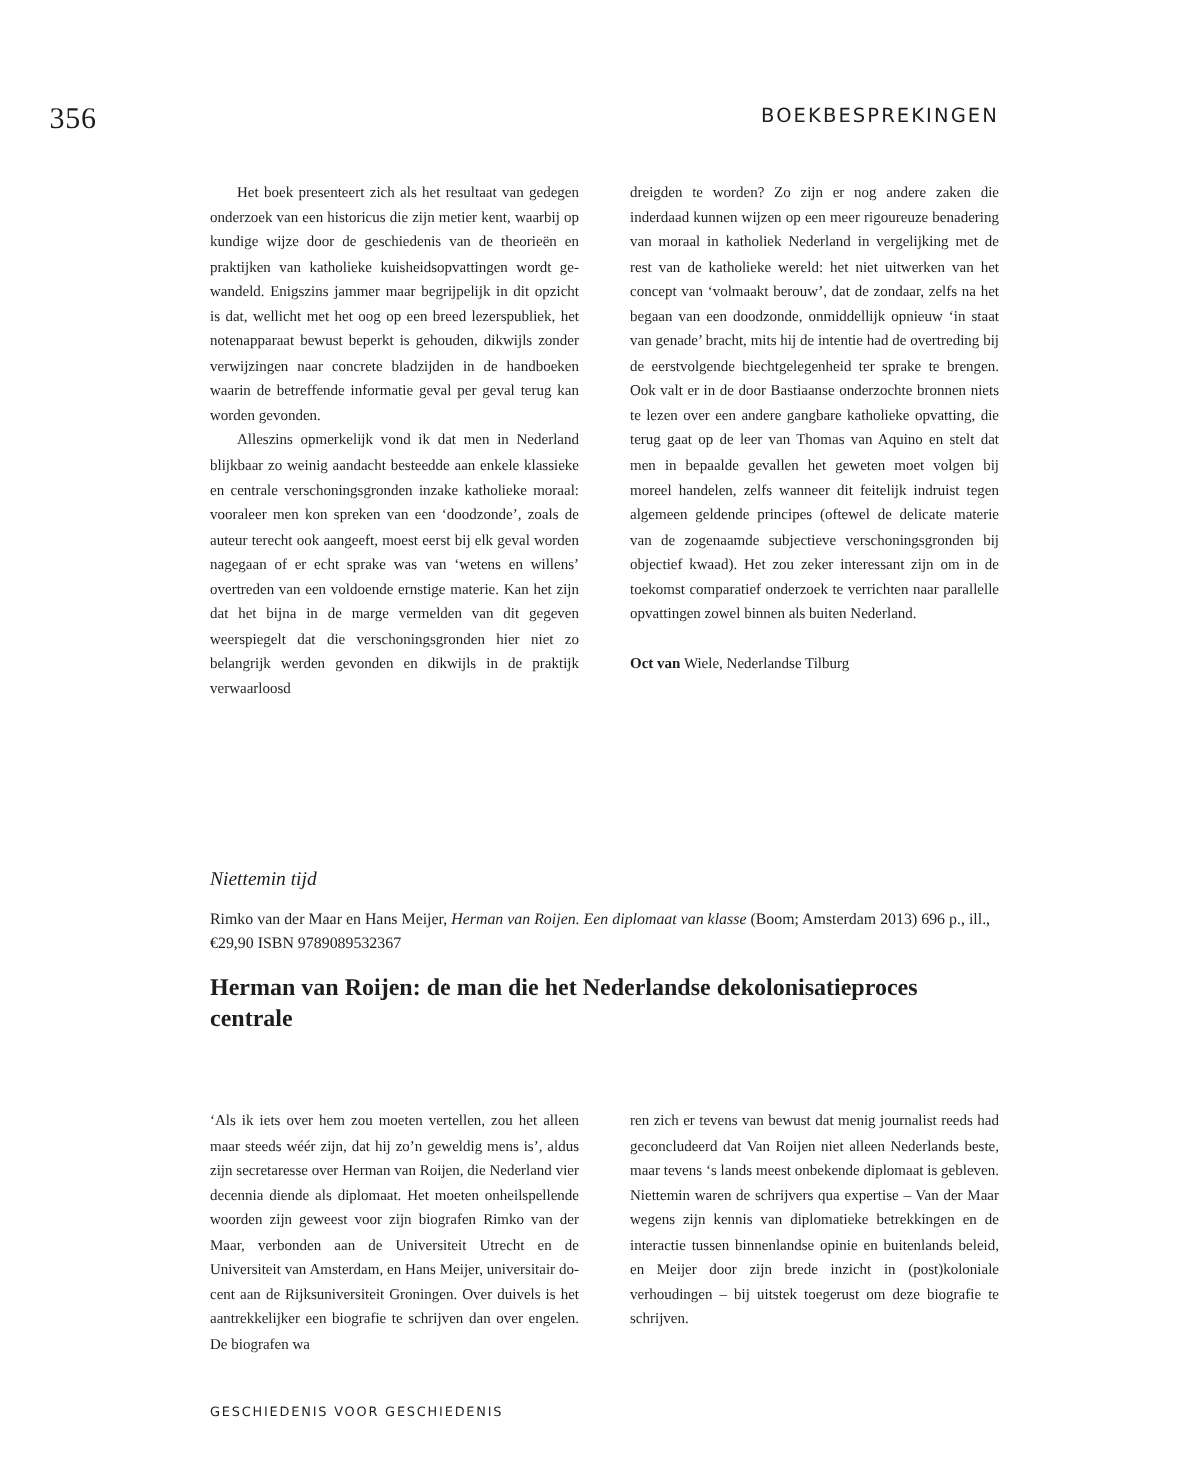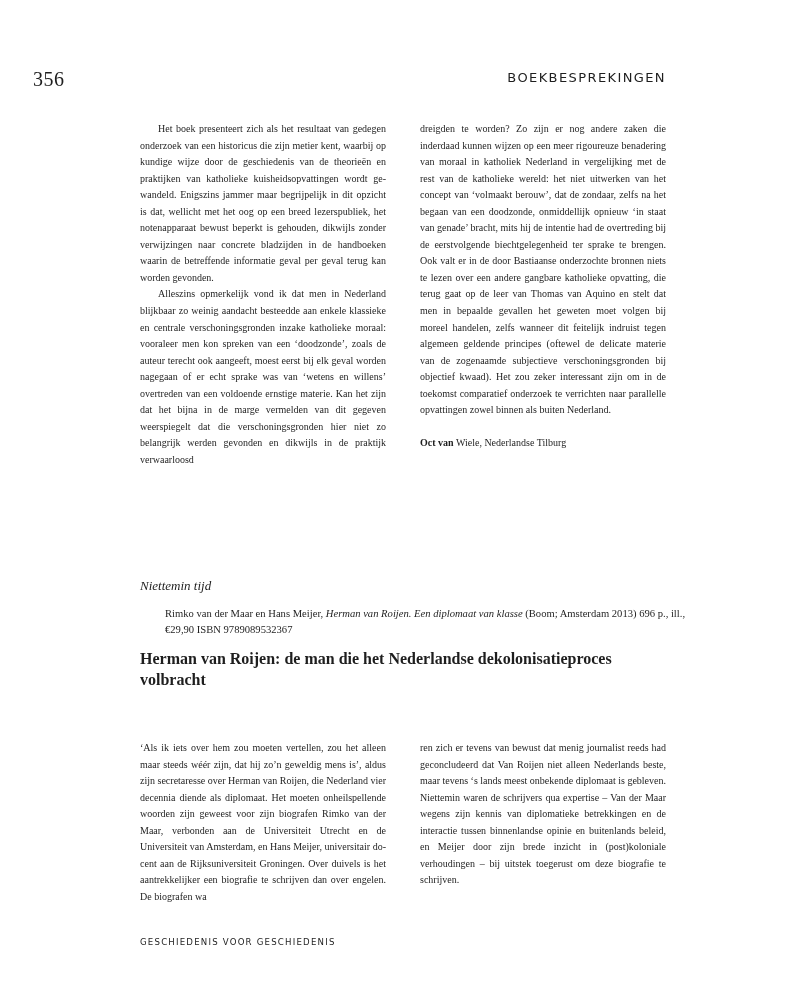--- a/index.html
+++ b/index.html
@@ -12,21 +12,21 @@
             font-size: 8.6px; letter-spacing: 1.2px; }
   .cols { position: absolute; left: 140px; width: 526px; display: flex; justify-content: space-between; }
   .col { width: 246px; font-size: 10px; line-height: 16.55px; }
   .col p { margin: 0; text-align: justify; hyphens: manual; }
   .col p.indent { text-indent: 18px; }
   .top-cols { top: 121px; }
   .bottom-cols { top: 740px; }
   .signature { margin-top: 16.5px !important; text-align: left !important; }
   .signature b { font-weight: bold; }
   .section-label { position: absolute; left: 140px; top: 578px; font-size: 13px; font-style: italic; }
-  .bibliography { position: absolute; left: 140px; top: 606px; width: 530px; font-size: 10.6px; line-height: 15.5px; margin-left: 25px; }
+  .bibliography { position: absolute; left: 140px; top: 606px; width: 530px; font-size: 10.6px; line-height: 15.5px; }
   .bibliography i { font-style: italic; }
   .review-title { position: absolute; left: 140px; top: 649px; width: 530px; font-size: 16px; font-weight: bold; line-height: 20.5px; }
 </style>
 </head>
 <body>
 
 <div class="page-number">356</div>
 <div class="running-head">BOEKBESPREKINGEN</div>
 
 <div class="cols top-cols">
@@ -37,21 +37,21 @@
   <div class="col">
     <p>dreigden te worden? Zo zijn er nog andere za­ken die inderdaad kunnen wijzen op een meer rigoureuze benadering van moraal in katholiek Nederland in vergelijking met de rest van de katholieke wereld: het niet uitwerken van het concept van ‘volmaakt berouw’, dat de zondaar, zelfs na het begaan van een doodzonde, onmid­dellijk opnieuw ‘in staat van genade’ bracht, mits hij de intentie had de overtreding bij de eerstvolgende biechtgelegenheid ter sprake te brengen. Ook valt er in de door Bastiaanse on­derzochte bronnen niets te lezen over een an­dere gangbare katholieke opvatting, die terug gaat op de leer van Thomas van Aquino en stelt dat men in bepaalde gevallen het geweten moet volgen bij moreel handelen, zelfs wanneer dit feitelijk indruist tegen algemeen geldende prin­cipes (oftewel de delicate materie van de zo­genaamde subjectieve verschoningsgronden bij objectief kwaad). Het zou zeker interessant zijn om in de toekomst comparatief onderzoek te verrichten naar parallelle opvattingen zowel binnen als buiten Nederland.</p>
     <p class="signature"><b>Oct van</b><span> Wiele, Nederlandse Tilburg</span></p>
   </div>
 </div>
 
 <div class="section-label">Niettemin tijd</div>
 
 <div class="bibliography"><span>Rimko van der Maar en Hans Meijer, </span><i>Herman van Roijen. Een diplomaat van klasse</i><span> (Boom; Amsterdam 2013) 696 p., ill., €29,90 ISBN 9789089532367</span></div>
 
-<div class="review-title">Herman van Roijen: de man die het Nederlandse dekolonisatieproces volbracht</div>
+<div class="review-title">Herman van Roijen: de man die het Nederlandse dekolonisatieproces centrale</div>
 
 <div class="cols bottom-cols">
   <div class="col">
     <p>‘Als ik iets over hem zou moeten vertellen, zou het alleen maar steeds wéér zijn, dat hij zo’n geweldig mens is’, aldus zijn secretaresse over Herman van Roijen, die Nederland vier de­cennia diende als diplomaat. Het moeten on­heilspellende woorden zijn geweest voor zijn biografen Rimko van der Maar, verbonden aan de Universiteit Utrecht en de Universiteit van Amsterdam, en Hans Meijer, universitair do­cent aan de Rijksuniversiteit Groningen. Over duivels is het aantrekkelijker een biografie te schrijven dan over engelen. De biografen wa­</p>
   </div>
   <div class="col">
     <p>ren zich er tevens van bewust dat menig jour­nalist reeds had geconcludeerd dat Van Roijen niet alleen Nederlands beste, maar tevens ‘s lands meest onbekende diplomaat is gebleven. Niettemin waren de schrijvers qua expertise – Van der Maar wegens zijn kennis van diplo­matieke betrekkingen en de interactie tussen binnenlandse opinie en buitenlands beleid, en Meijer door zijn brede inzicht in (post)kolonia­le verhoudingen – bij uitstek toegerust om deze biografie te schrijven.</p>
   </div>
 </div>
 

